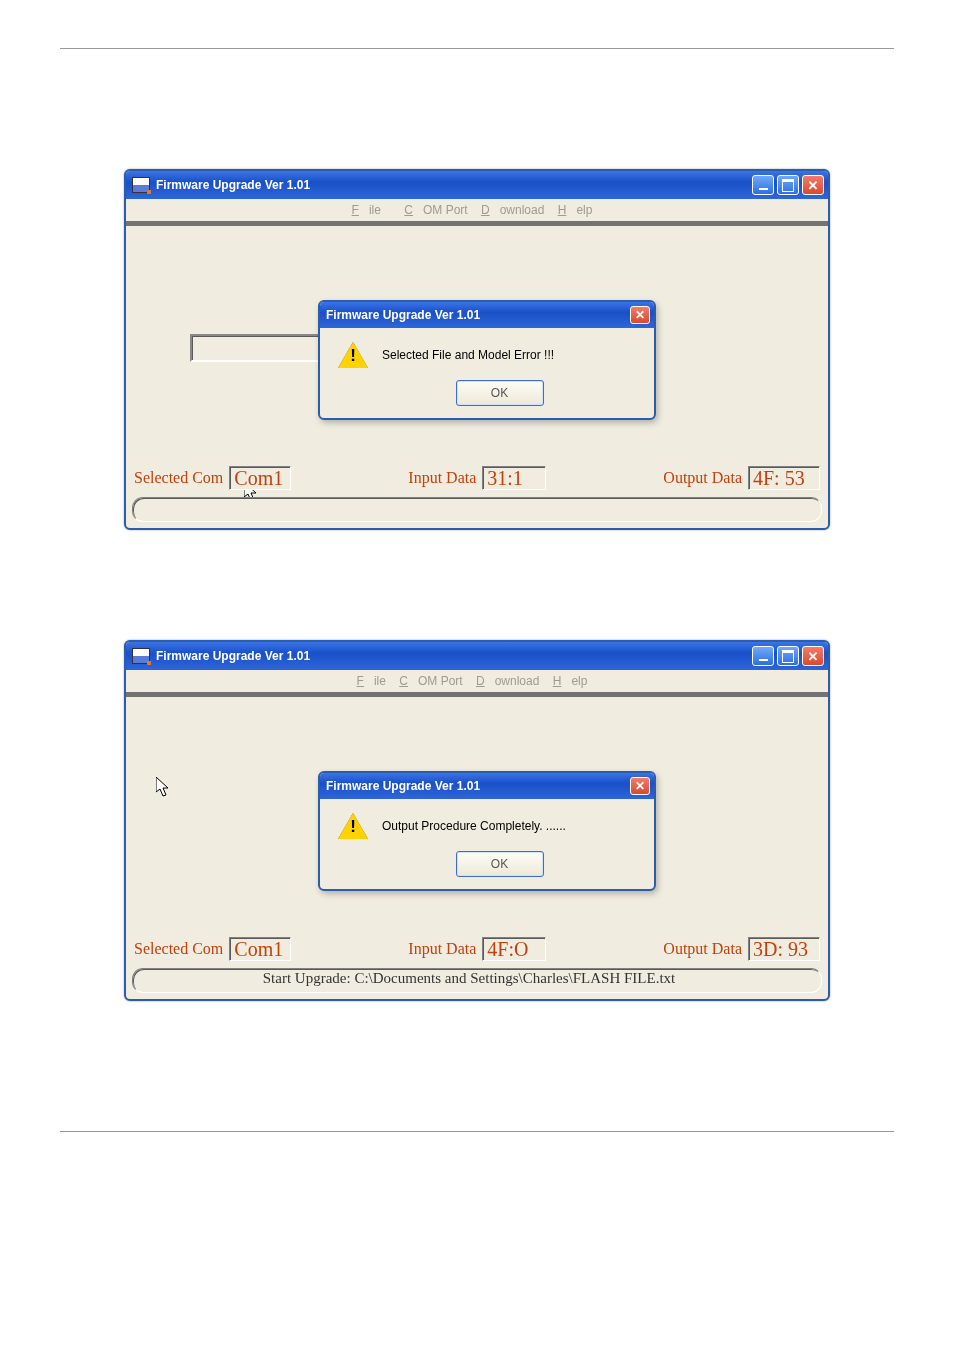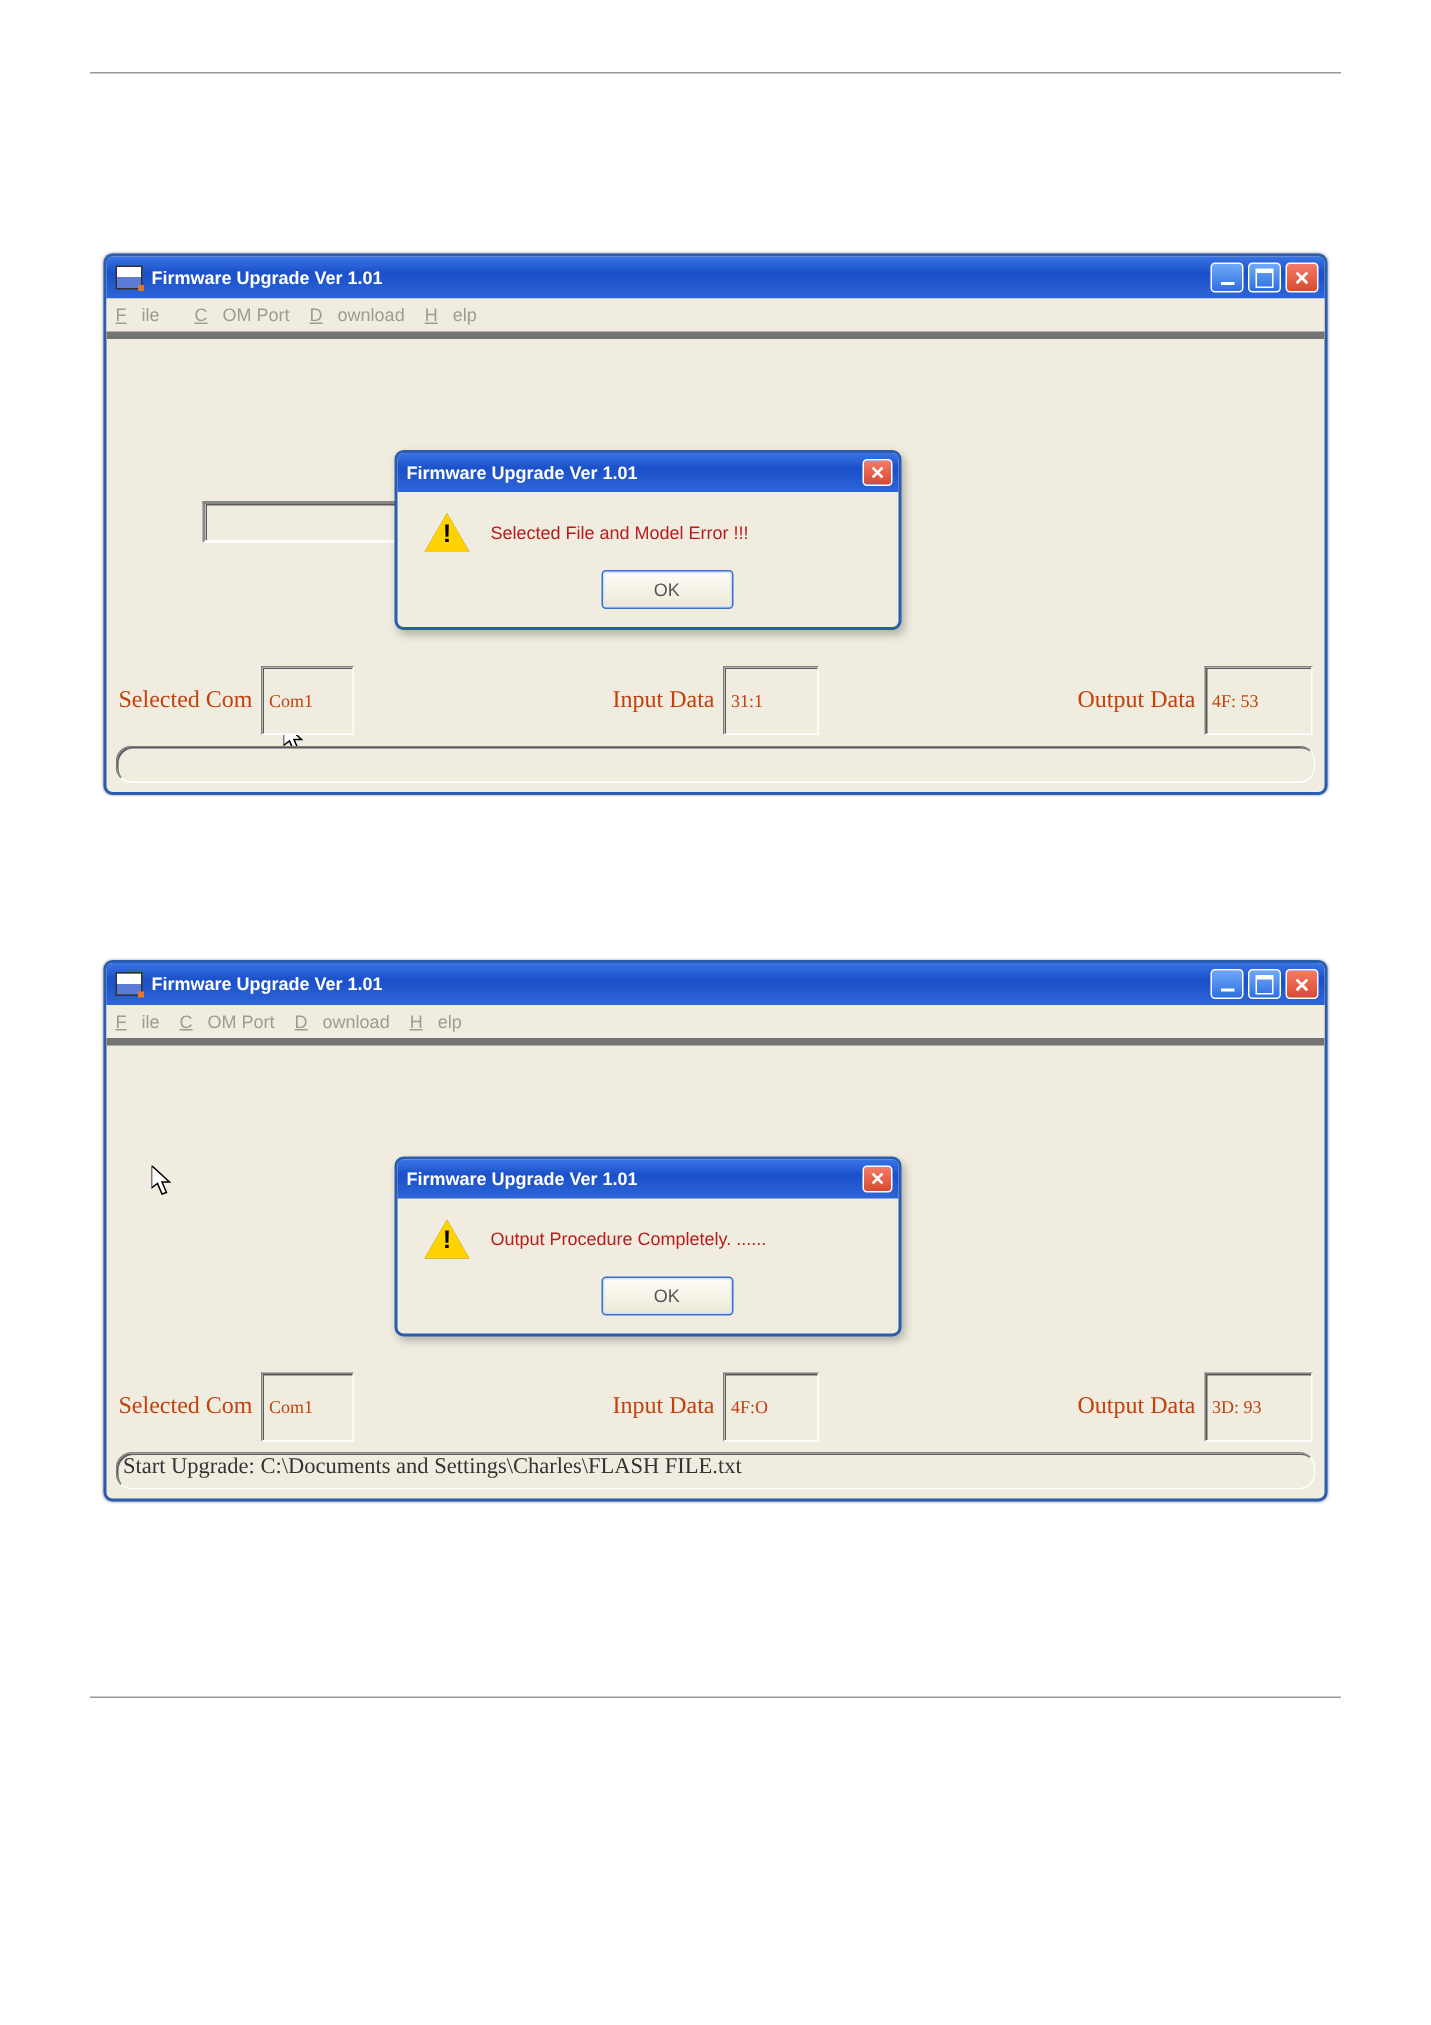--- a/index.html
+++ b/index.html
@@ -16,21 +16,22 @@
     border-top: 1px solid #999;
     margin-bottom: 120px;
   }
   .hr-bottom {
     border: none;
     border-top: 1px solid #999;
     margin-top: 130px;
   }
   .screenshot-block {
     margin: 0 auto 110px auto;
-    width: 816px;
+    width: 706px;
+    text-align: center;
   }
   .screenshot-block.second {
     margin-bottom: 0;
   }
 
   
   .window {
     border: 2px solid #2a5db0;
     border-radius: 6px;
     background: #f0ede0;
@@ -179,21 +180,21 @@
     transform: translateX(-50%);
     color: #000;
     font-family: Tahoma, sans-serif;
     font-weight: bold;
     font-size: 17px;
     line-height: 18px;
   }
   .dialog-text {
     font-family: Tahoma, sans-serif;
     font-size: 12px;
-    color: #b91c1c;
+    color: #000000;
   }
   .ok-btn {
     width: 86px;
     height: 24px;
     border: 1px solid #3b6fca;
     border-radius: 3px;
     background: linear-gradient(to bottom, #fefdf6, #ede8d8);
     font-family: Tahoma, sans-serif;
     font-size: 12px;
     color: #555;
@@ -228,22 +229,22 @@
     align-items: center;
     gap: 6px;
   }
   .sunken-field {
     border-top: 1px solid #808080;
     border-left: 1px solid #808080;
     border-right: 1px solid #fff;
     border-bottom: 1px solid #fff;
     background: #f0ede0;
     height: 22px;
-    padding: 11px 4px;
-    font-size: 12px;
+    padding: 0 4px;
+    font-size: 20px;
     display:flex;
     align-items:center;
     box-shadow: inset 1px 1px 0 #5a5a5a;
   }
   .fld-com { width: 52px; }
   .fld-in  { width: 54px; }
   .fld-out { width: 62px; }
 
   .status-line {
     position: absolute;

